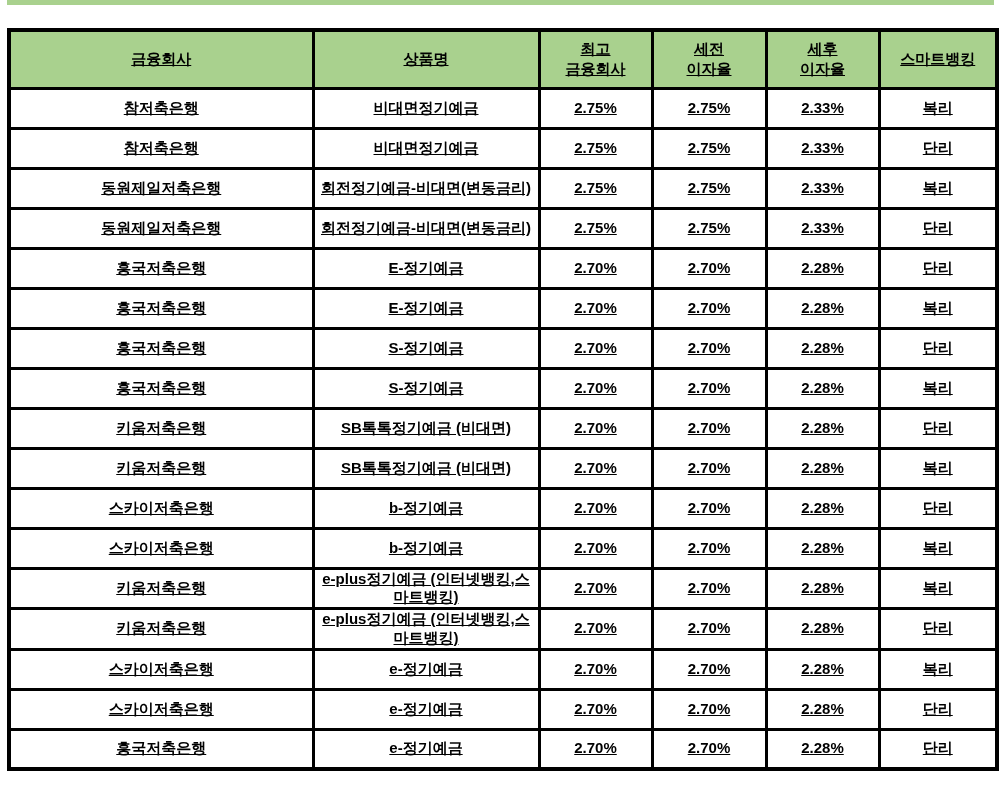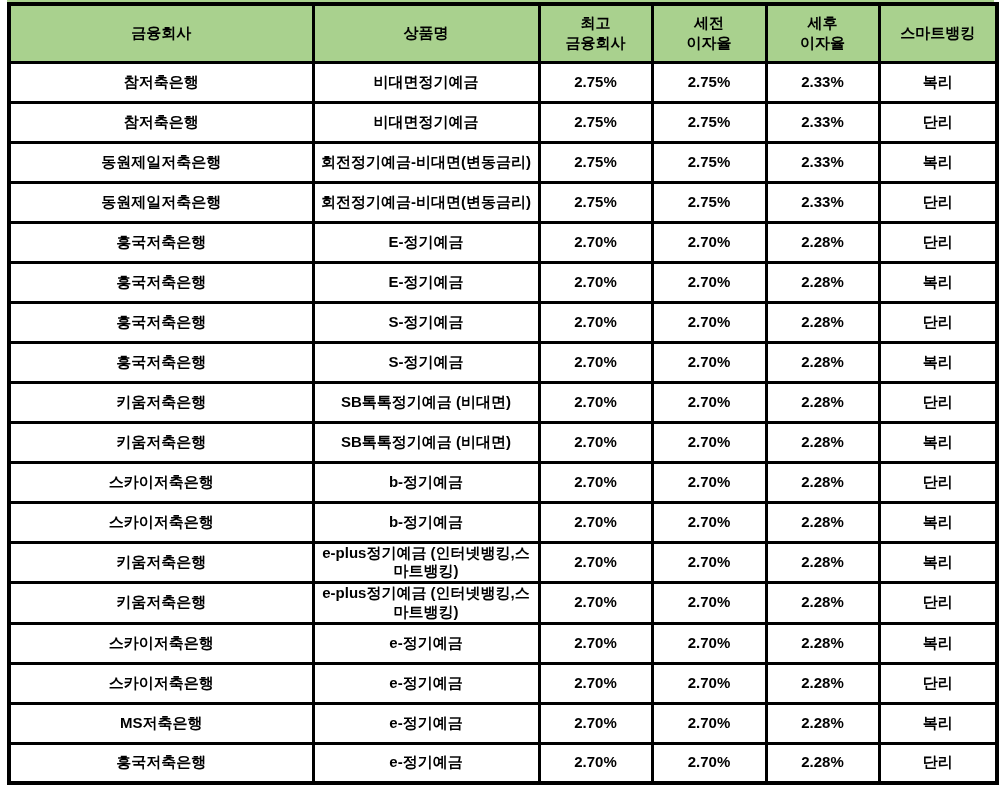--- a/index.html
+++ b/index.html
@@ -22,25 +22,26 @@
     position: absolute;
     left: 7px;
     top: 0;
     width: 987px;
     height: 5px;
     background: var(--header-bg, #a9d18e);
   }
   table.rates-table {
     position: absolute;
     left: 7px;
-    top: 2px;
+    top: 28px;
     width: 988px;
     border-collapse: collapse;
     table-layout: fixed;
     border: 4px solid var(--border-color, #000);
+    text-decoration: underline;
   }
   table.rates-table th,
   table.rates-table td {
     border: 3px solid var(--border-color, #000);
     text-align: center;
     vertical-align: middle;
     color: var(--text-color, #000);
     font-weight: bold;
     padding: 0 6px;
     overflow: hidden;
@@ -214,28 +215,20 @@
         </tr>
         <tr>
           <td>스카이저축은행</td>
           <td>e-정기예금</td>
           <td>2.70%</td>
           <td>2.70%</td>
           <td>2.28%</td>
           <td>단리</td>
         </tr>
         <tr>
-          <td>MS저축은행</td>
-          <td>e-정기예금</td>
-          <td>2.70%</td>
-          <td>2.70%</td>
-          <td>2.28%</td>
-          <td>복리</td>
-        </tr>
-        <tr>
           <td>흥국저축은행</td>
           <td>e-정기예금</td>
           <td>2.70%</td>
           <td>2.70%</td>
           <td>2.28%</td>
           <td>단리</td>
         </tr>
       </tbody>
   </table>
 </div>

